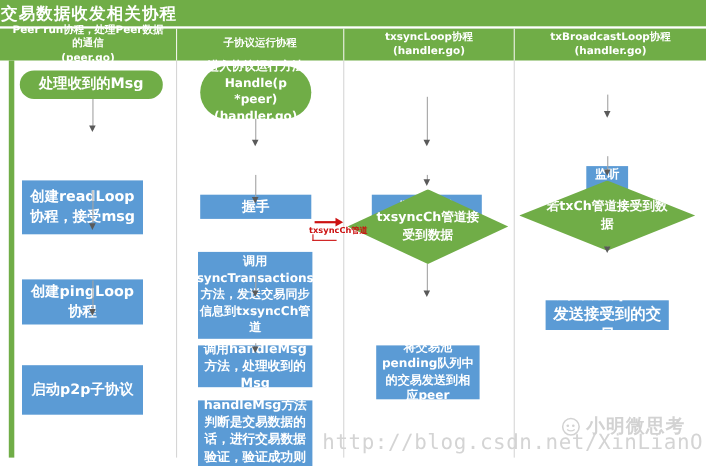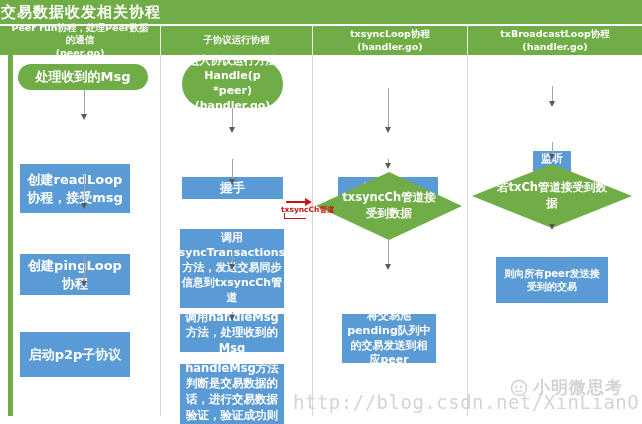--- a/index.html
+++ b/index.html
@@ -100,21 +100,21 @@
   <div class="conn" style="left:388px;top:159px;height:8px"></div>
   <div class="node decision" style="left:316px;top:172px;width:146px;height:68px;font-size:11.5px">txsyncCh管道接受到数据</div>
   <div class="conn" style="left:388px;top:240px;height:28px"></div>
   <div class="node process" style="left:342px;top:274px;width:94px;height:49px;font-size:11px">将交易池pending队列中的交易发送到相应peer</div>
 
   <div class="conn" style="left:552px;top:86px;height:19px"></div>
   <div class="node process" style="left:533px;top:111px;width:38px;height:31px;font-size:11px">监听管道</div>
   <div class="conn" style="left:552px;top:142px;height:16px"></div>
   <div class="node decision" style="left:472px;top:164px;width:160px;height:64px;font-size:11.5px">若txCh管道接受到数据</div>
   <div class="conn" style="left:552px;top:224px;height:4px"></div>
-  <div class="node process" style="left:496px;top:217px;width:112px;height:46px;font-size:10px">则向所有peer发送接受到的交易</div>
+  <div class="node process" style="left:496px;top:233px;width:112px;height:27px;font-size:14px">则向所有peer发送接受到的交易</div>
 
   <div class="red-line"></div>
   <div class="red-label">txsyncCh管道</div>
   <div class="red-bracket"></div>
 
   <div class="wm-brand">
     <svg width="18" height="18" viewBox="0 0 18 18">
       <circle cx="9" cy="9" r="7.5" fill="none" stroke="#d2d2d2" stroke-width="1.4"></circle>
       <circle cx="6.2" cy="8" r="1.2" fill="#d2d2d2"></circle>
       <circle cx="11.2" cy="8" r="1.2" fill="#d2d2d2"></circle>

